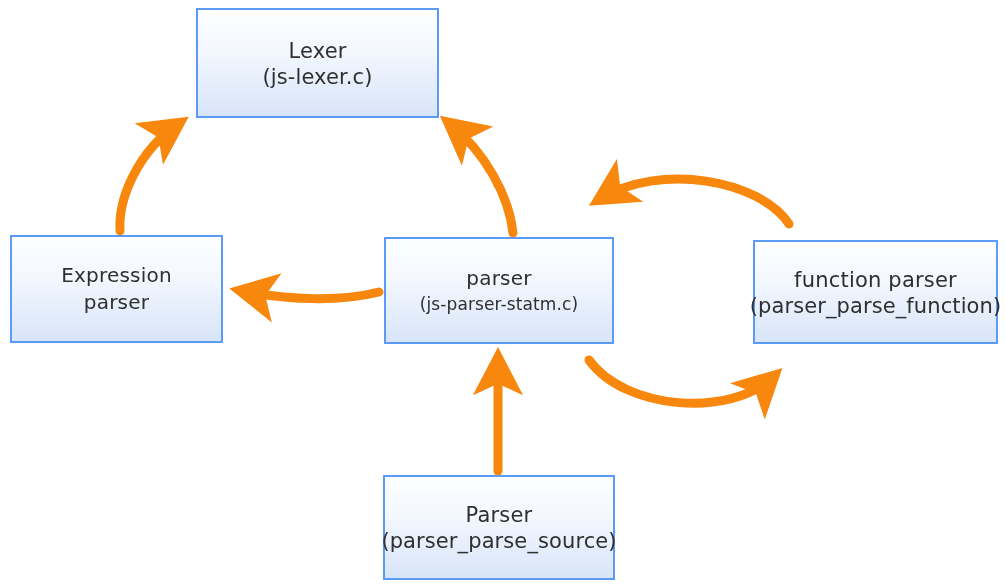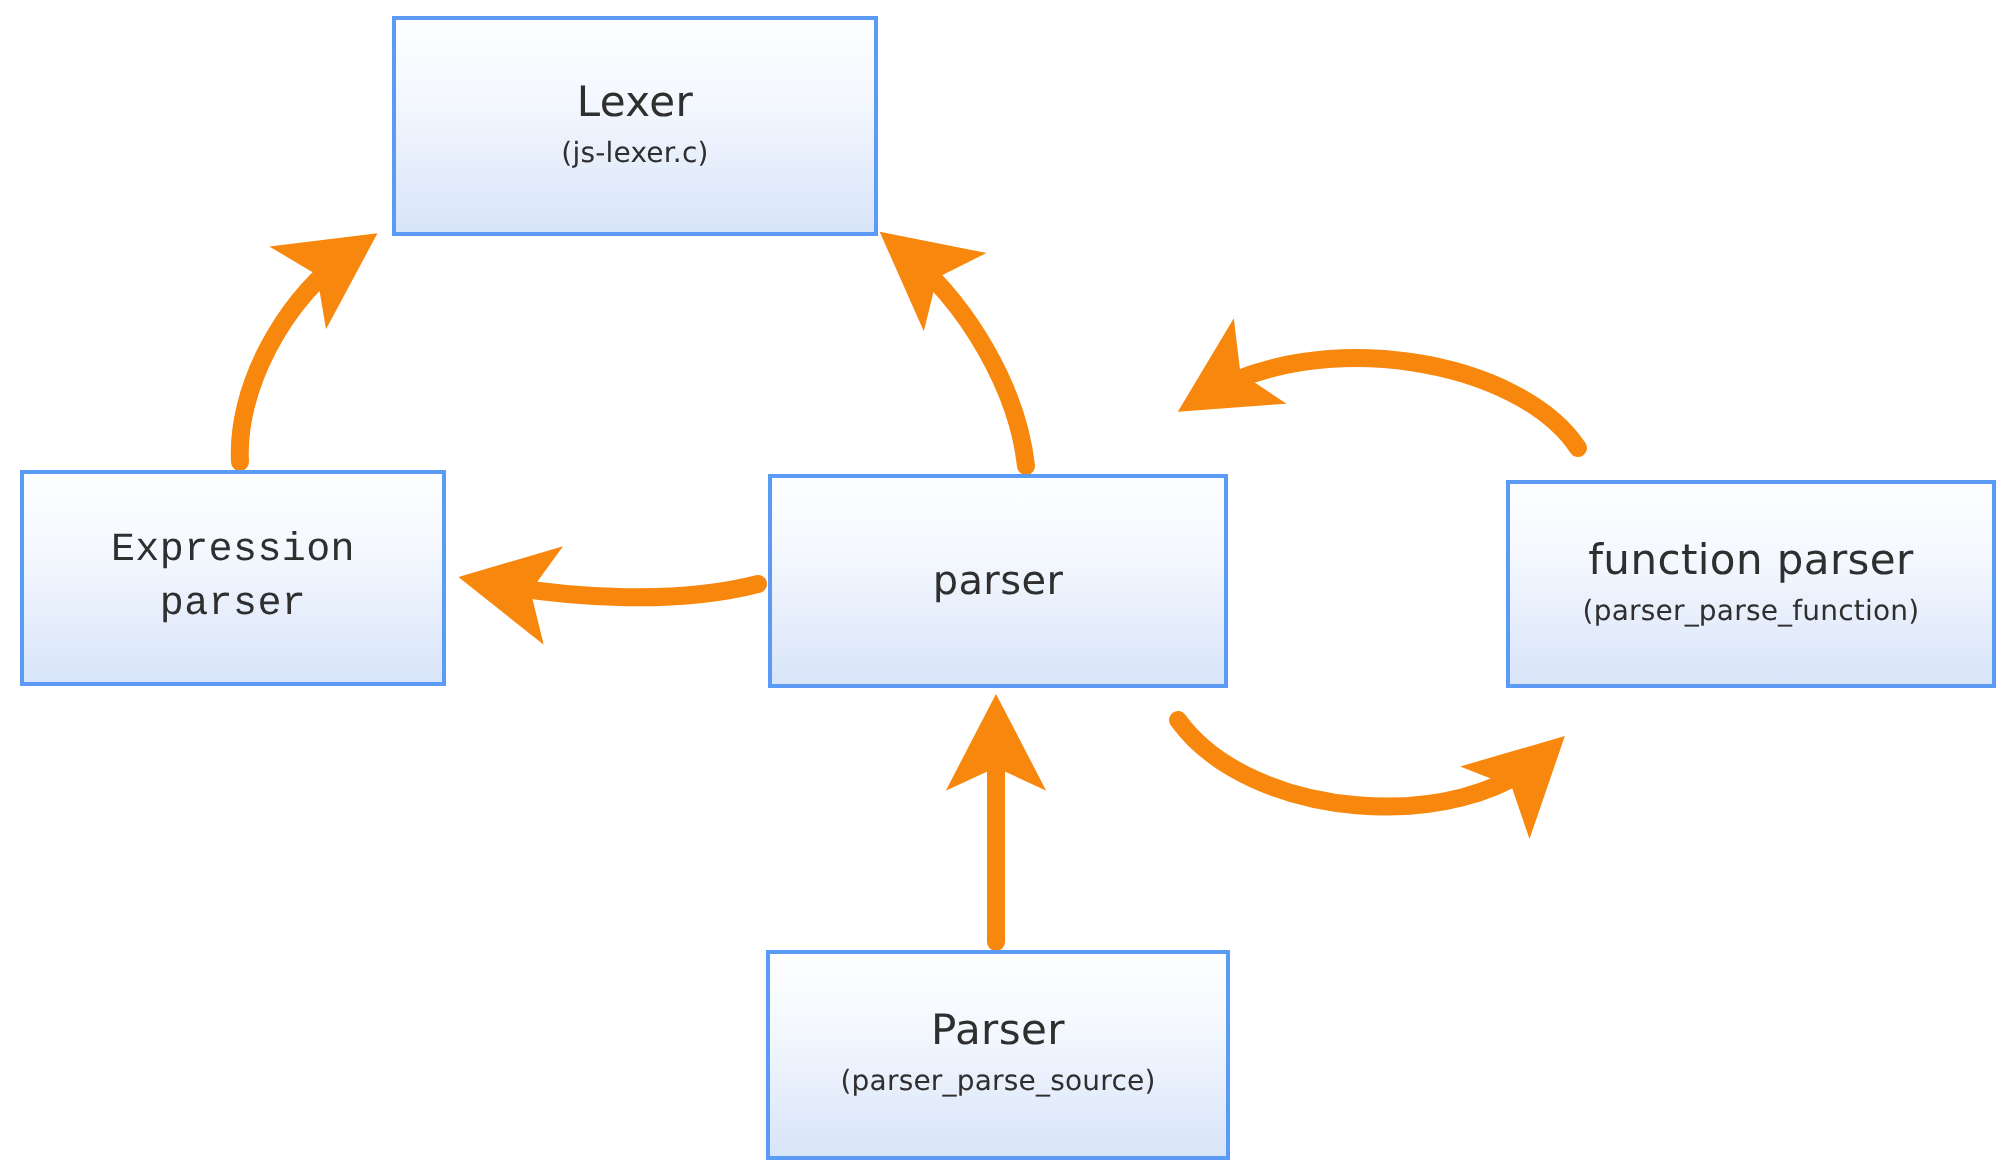--- a/index.html
+++ b/index.html
@@ -42,21 +42,21 @@
     color: #2b2b2b;
   }
   .node-title {
     font-size: 21px;
     line-height: 27px;
     letter-spacing: 0.2px;
     color: #2f2f2f;
     white-space: nowrap;
   }
   .node-sub {
-    font-size: 14px;
+    font-size: 21px;
     line-height: 24px;
     letter-spacing: 0.1px;
     color: #2f2f2f;
     white-space: nowrap;
   }
   .node-title.small { font-size: 20px; }
   .node-sub.small { font-size: 17px; }
 </style>
 </head>
 <body>
@@ -83,27 +83,28 @@
 
       <path d="M 498 471 L 498 360" marker-end="url(#ah)"></path>
     </g>
   </svg>
 
   <div class="node-box" style="left:196px; top:8px; width:243px; height:110px;">
     <div class="node-title">Lexer</div>
     <div class="node-sub">(js-lexer.c)</div>
   </div>
 
-  <div class="node-box" style="left:10px; top:235px; width:213px; height:108px;font-family:Liberation Mono, monospace;">
+  <div class="node-box" style="left:10px; top:235px; width:213px; height:108px;">
     <div class="node-title small">Expression</div>
     <div class="node-title small">parser</div>
   </div>
 
   <div class="node-box" style="left:384px; top:237px; width:230px; height:107px;">
     <div class="node-title small">parser</div>
+    <div class="node-sub small">(js-parser-statm.c)</div>
   </div>
 
   <div class="node-box" style="left:753px; top:240px; width:245px; height:104px;">
     <div class="node-title">function parser</div>
     <div class="node-sub">(parser_parse_function)</div>
   </div>
 
   <div class="node-box" style="left:383px; top:475px; width:232px; height:105px;">
     <div class="node-title">Parser</div>
     <div class="node-sub">(parser_parse_source)</div>

